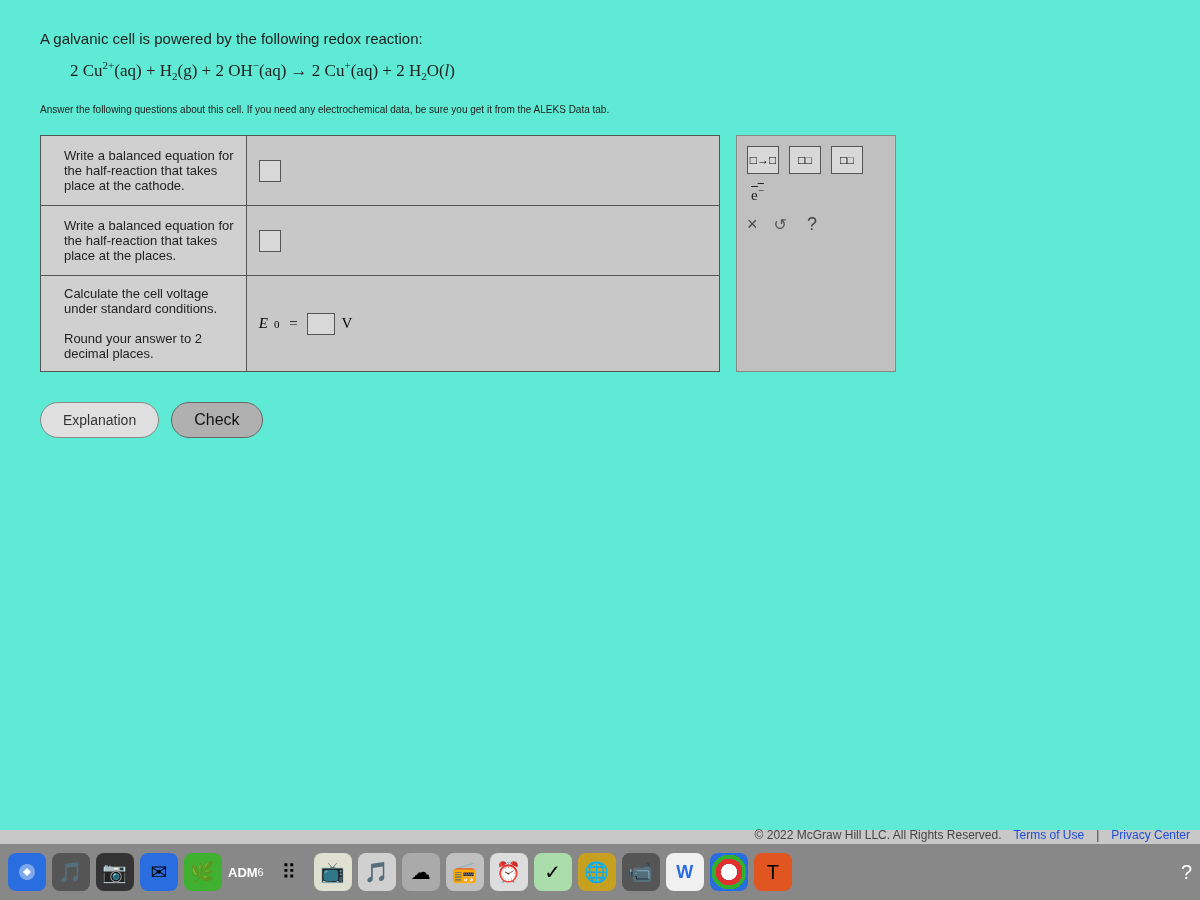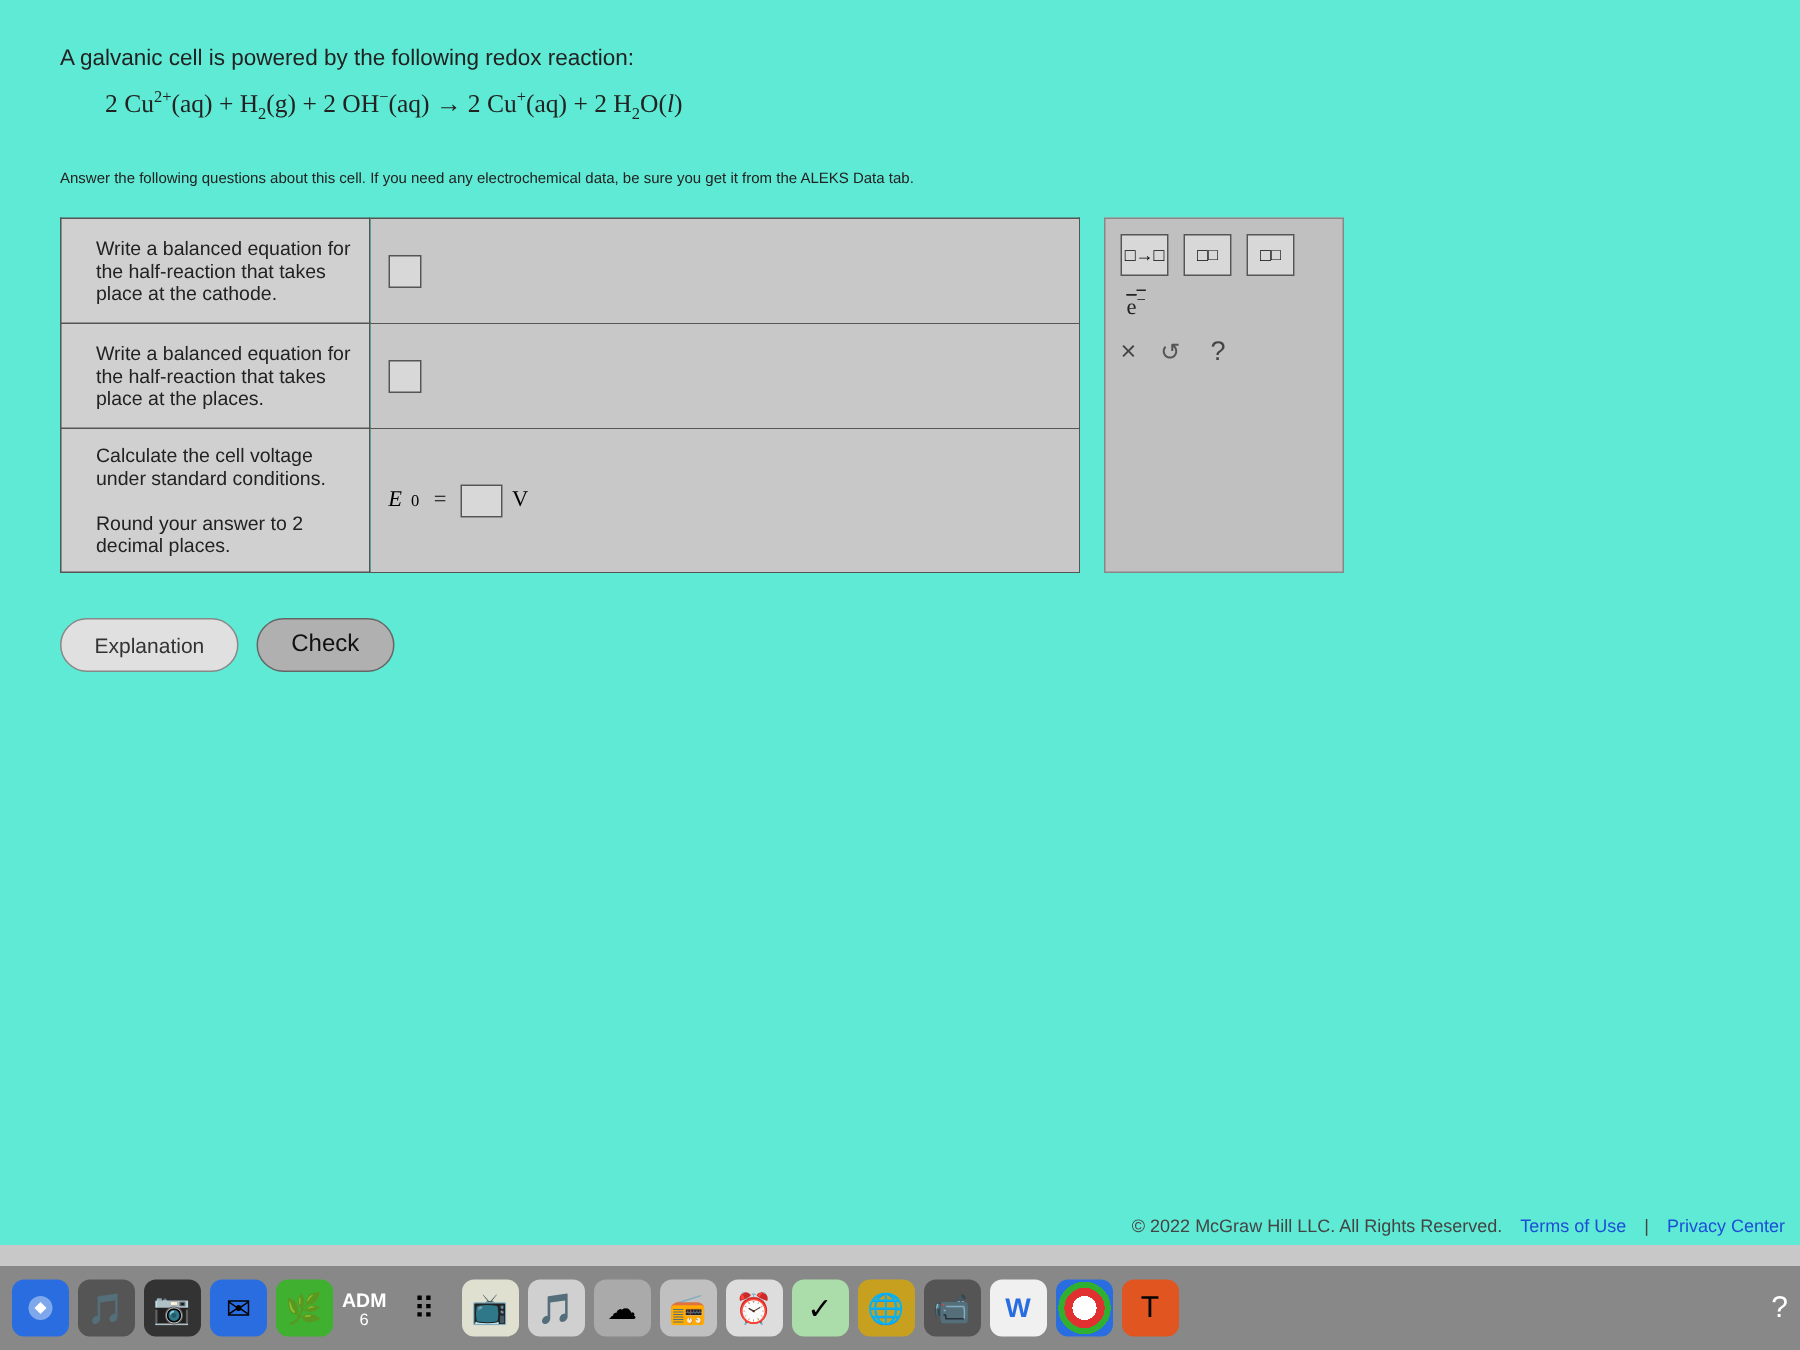--- a/index.html
+++ b/index.html
@@ -21,21 +21,21 @@
     .problem-title {
       font-size: 15px;
       color: #222;
       margin-bottom: 12px;
       font-weight: normal;
     }
 
     .reaction-equation {
       font-size: 17px;
       color: #222;
-      margin-bottom: 32px;
+      margin-bottom: 22px;
       margin-left: 30px;
       font-family: "Times New Roman", serif;
     }
 
     sup { font-size: 11px; }
     sub { font-size: 11px; }
 
     .instruction-text {
       font-size: 10px;
       color: #222;
@@ -199,21 +199,21 @@
       padding: 8px 22px;
       font-size: 16px;
       cursor: pointer;
       color: #111;
       font-weight: normal;
     }
 
     
     .footer {
       position: absolute;
-      bottom: 76px;
+      bottom: 58px;
       right: 10px;
       font-size: 12px;
       color: #444;
       display: flex;
       gap: 12px;
       align-items: flex-end;
     }
 
     .footer a {
       color: #1d4ed8;
@@ -246,21 +246,20 @@
       background: rgba(255,255,255,0.15);
       flex-shrink: 0;
     }
 
     .taskbar-icon.blue { background: #2a6de0; }
     .taskbar-icon.white-icon { background: #f0f0f0; }
     .taskbar-icon.chrome { background: radial-gradient(circle, #fff 30%, #e03030 30%, #e03030 50%, #30b030 50%, #30b030 65%, #2a6de0 65%); }
 
     .taskbar-date {
       display: flex;
-      flex-direction: column;
       align-items: center;
       color: #fff;
       font-size: 11px;
       cursor: pointer;
     }
 
     .taskbar-date .time { font-size: 13px; font-weight: bold; }
 
     .taskbar-question {
       color: #fff;

